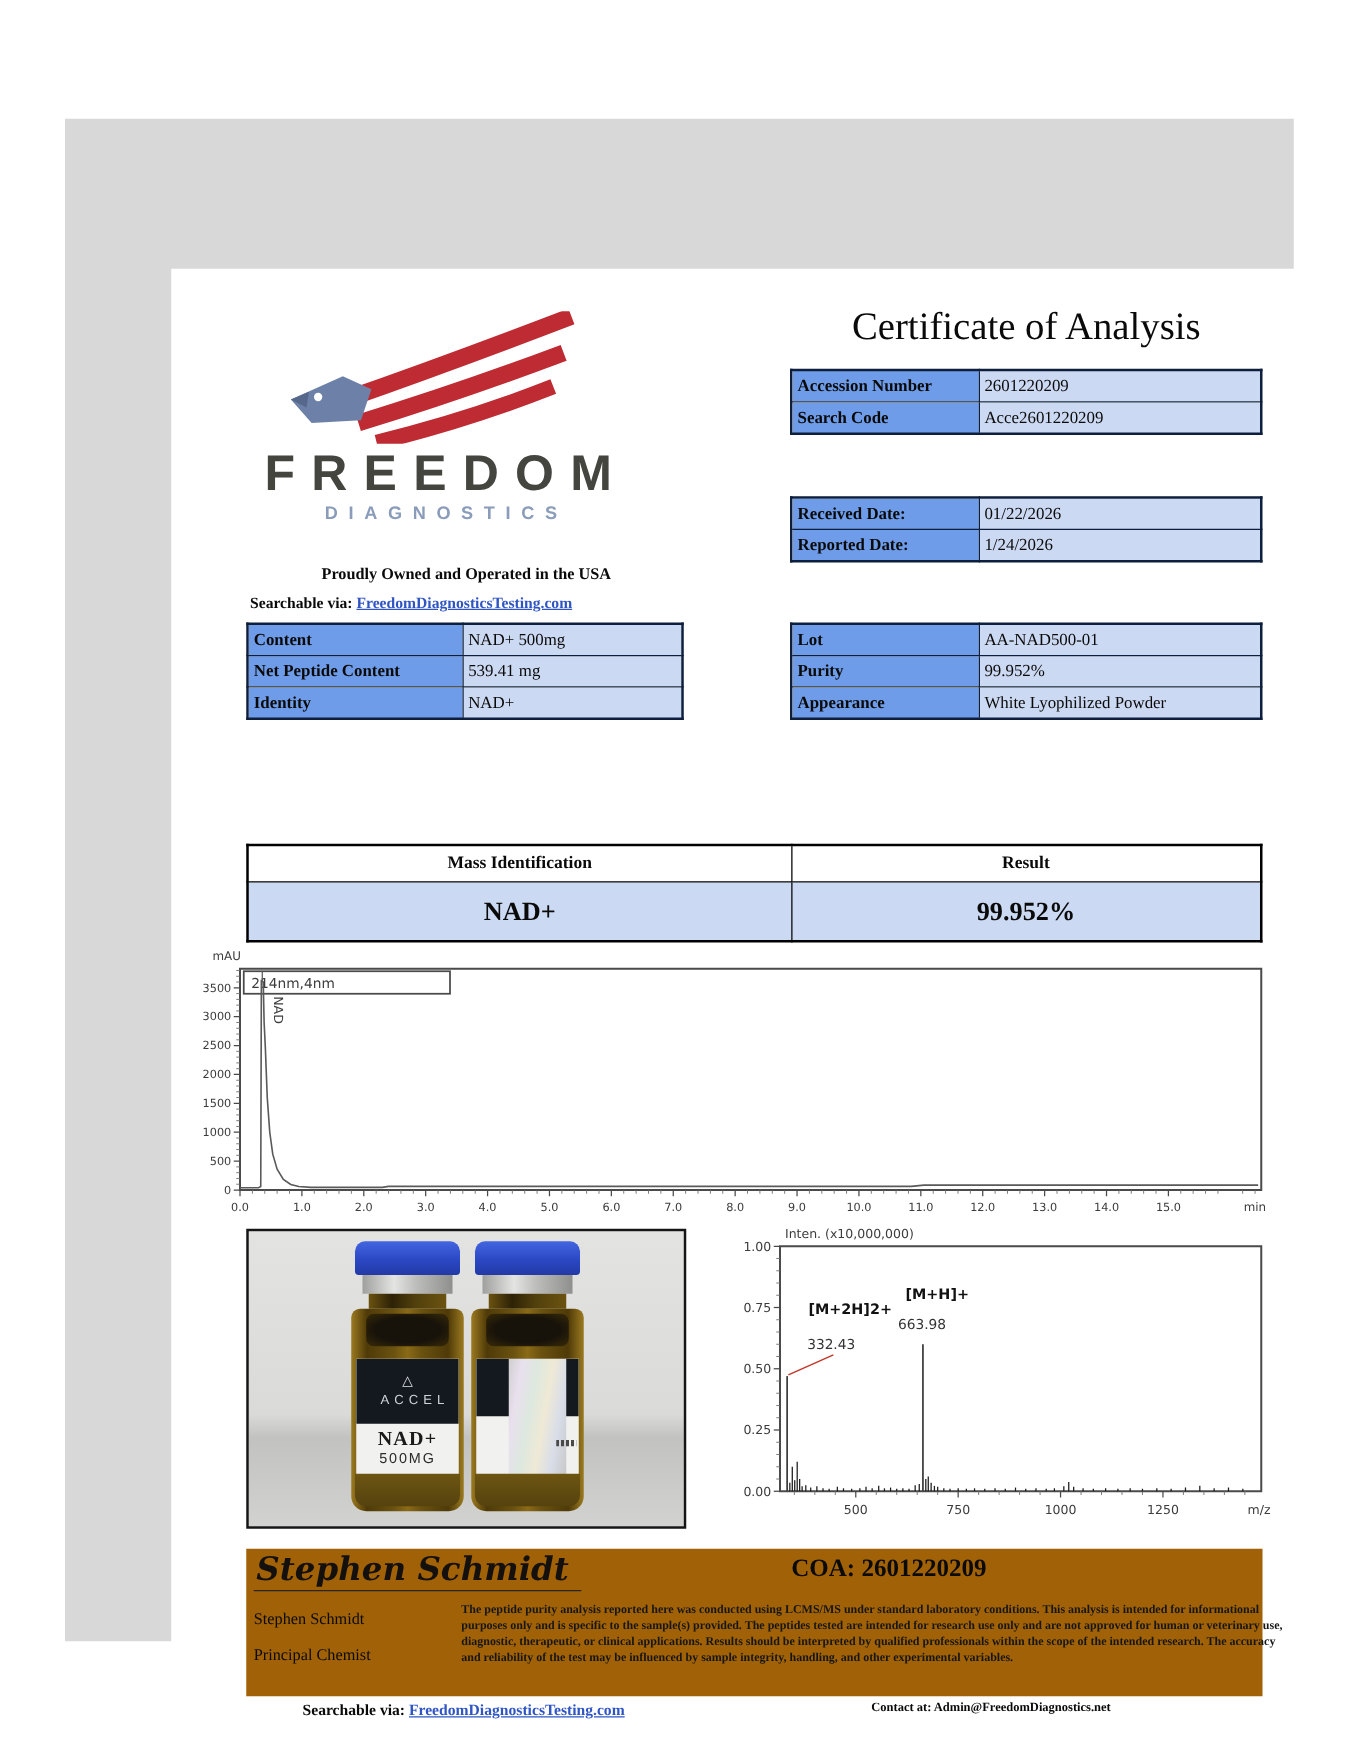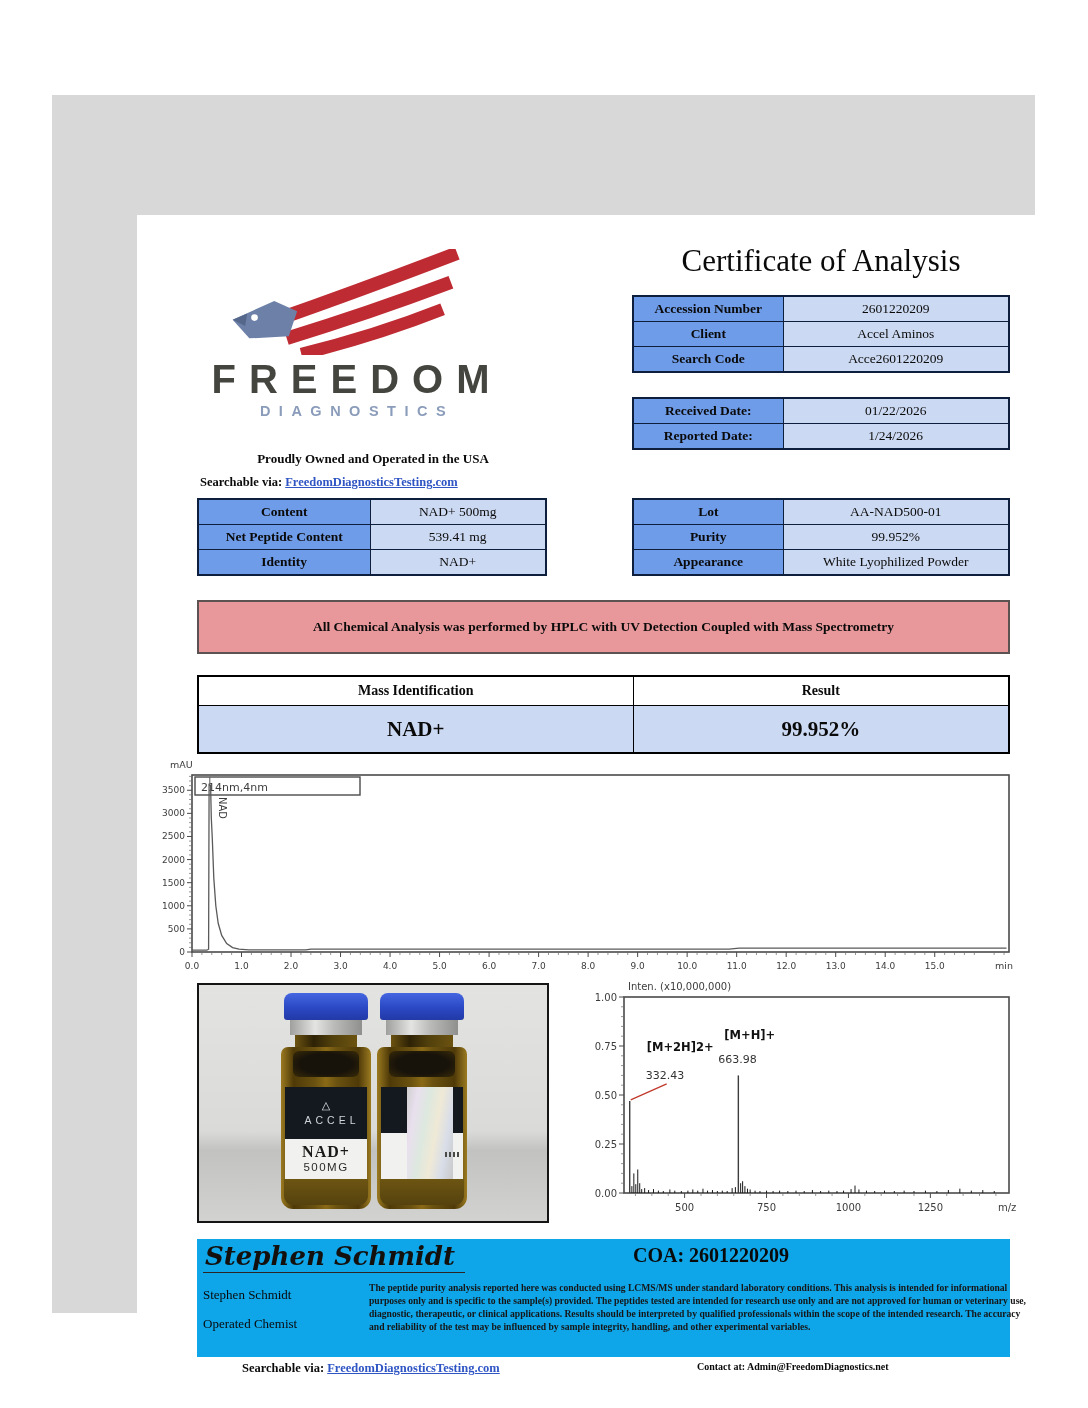--- a/index.html
+++ b/index.html
@@ -14,21 +14,21 @@
   .diag-word{left:25px;top:188px;width:390px;text-align:center;font-family:"Liberation Sans",sans-serif;
     font-weight:700;font-size:14.5px;letter-spacing:8.5px;color:#8a9cba;}
   .tagline{left:46px;top:236px;width:380px;text-align:center;font-weight:bold;font-size:13px;}
   .search-line{left:63px;top:260px;font-weight:bold;font-size:12.5px;}
   a.lnk{color:#2f55c4;text-decoration:underline;cursor:pointer;}
 
   .cert-title{left:495px;top:28px;width:378px;text-align:center;font-weight:normal;font-size:31px;}
 
   
   table.ftable{border-collapse:collapse;font-family:"Liberation Serif",serif;font-size:13.5px;table-layout:fixed;}
-  table.ftable td{border:1.6px solid #0d1f3c;padding:1px 14px;height:22px;overflow:hidden;white-space:nowrap;text-align:center;}
+  table.ftable td{border:1.6px solid #0d1f3c;padding:1px 4px;height:22px;overflow:hidden;white-space:nowrap;}
   table.ftable{border:2px solid #0d1f3c;}
   td.lab{background:#6f9ce8;font-weight:bold;}
   td.val{background:#ccd9f2;}
   .t-acc{left:495px;top:80px;width:378px;}
   .t-date{left:495px;top:182px;width:378px;}
   .t-prod{left:60px;top:283px;width:350px;}
   .t-lot{left:495px;top:283px;width:378px;}
 
   .banner{left:60px;top:385px;width:813px;height:54px;background:#e8989b;border:2px solid #5d5252;
     display:flex;align-items:center;justify-content:center;font-weight:bold;font-size:13.5px;box-sizing:border-box;}
@@ -59,21 +59,21 @@
   .nadline{font-weight:bold;font-size:16px;letter-spacing:1px;text-align:center;margin-top:4px;color:#1a1a1a;}
   .mgline{font-family:"Liberation Sans",sans-serif;font-size:11.5px;letter-spacing:1.5px;text-align:center;color:#2b2b2b;}
   .powder{position:absolute;left:3px;right:3px;bottom:4px;height:26px;border-radius:0 0 9px 9px;
     background:linear-gradient(180deg,#6d5512,#55420e);}
   .holo{position:absolute;left:26px;top:0;bottom:0;width:46px;
     background:linear-gradient(100deg,#cfcfcf 0%,#e9e0ee 18%,#dde8df 38%,#efe9d6 58%,#d8dde8 78%,#c7c7c7 100%);}
   .micro{position:absolute;right:2px;bottom:26px;width:16px;height:5px;
     background:repeating-linear-gradient(90deg,#4a4a48 0 2px,transparent 2px 4px);}
 
   
-  .sigbox{left:60px;top:1024px;width:813px;height:118px;background:#0ea5e9;}
+  .sigbox{left:60px;top:1024px;width:813px;height:118px;background:#a16207;}
   .script{position:absolute;left:6px;top:2px;font-family:"DejaVu Serif",serif;font-style:italic;font-weight:600;
     font-size:26px;color:#14100e;border-bottom:1.6px solid #2a2422;padding:0 10px 1px 2px;}
   .signame{position:absolute;left:6px;top:48px;font-size:13px;}
   .sigtitle{position:absolute;left:6px;top:77px;font-size:13px;}
   .coa{position:absolute;left:436px;top:5px;font-weight:bold;font-size:20px;}
   .disc{position:absolute;left:172px;top:42px;width:668px;font-size:9.6px;line-height:13px;color:#161616;font-weight:bold;}
 
   .footer-left{left:105px;top:1146px;font-weight:bold;font-size:12.5px;}
   .footer-right{left:560px;top:1146px;font-weight:bold;font-size:10px;}
 </style>
@@ -105,24 +105,20 @@
     <colgroup>
           <col style="width:150px">
           <col>
         </colgroup>
     <tbody>
           <tr>
             <td class="lab">Accession Number</td>
             <td class="val">2601220209</td>
           </tr>
     <tr>
-            <td class="lab">Client</td>
-            <td class="val">Accel Aminos</td>
-          </tr>
-    <tr>
             <td class="lab">Search Code</td>
             <td class="val">Acce2601220209</td>
           </tr>
   </tbody>
       </table>
 
   <table class="abs ftable t-date">
     <colgroup>
           <col style="width:150px">
           <col>
@@ -174,23 +170,20 @@
             <td class="lab">Purity</td>
             <td class="val">99.952%</td>
           </tr>
     <tr>
             <td class="lab">Appearance</td>
             <td class="val">White Lyophilized Powder</td>
           </tr>
   </tbody>
       </table>
 
-  <div class="abs banner">
-    <span>All Chemical Analysis was performed by HPLC with UV Detection Coupled with Mass Spectrometry</span>
-  </div>
 
   <table class="abs masstable">
     <colgroup>
           <col style="width:435px">
           <col>
         </colgroup>
     <tbody>
           <tr>
       <td class="mhead">Mass Identification</td>
       <td class="mhead">Result</td>
@@ -515,21 +508,21 @@
         <text x="68.71110638297873" y="103.88000000000001" font-size="11" fill="#333">332.43</text>
         <line x1="53.71110638297873" y1="124.88000000000001" x2="89.71110638297873" y2="108.88000000000001" stroke="#c0392b" stroke-width="1.2"></line>
         <line x1="161.34663829787235" y1="218" x2="161.34663829787235" y2="100.4" stroke="#3d3d3d" stroke-width="1.4"></line>
         <text x="147.34663829787235" y="64.4" font-size="11.5" font-weight="bold" fill="#111">[M+H]+</text>
         <text x="141.34663829787235" y="88.4" font-size="11" fill="#333">663.98</text>
       </svg>
 
   <div class="abs sigbox">
     <div class="script">Stephen Schmidt</div>
     <div class="signame">Stephen Schmidt</div>
-    <div class="sigtitle">Operated Chemist</div>
+    <div class="sigtitle">Principal Chemist</div>
     <div class="coa">COA: 2601220209</div>
     <div class="disc">The peptide purity analysis reported here was conducted using LCMS/MS under standard laboratory conditions. This analysis is intended for informational purposes only and is specific to the sample(s) provided. The peptides tested are intended for research use only and are not approved for human or veterinary use, diagnostic, therapeutic, or clinical applications. Results should be interpreted by qualified professionals within the scope of the intended research. The accuracy and reliability of the test may be influenced by sample integrity, handling, and other experimental variables.</div>
   </div>
 
   <div class="abs footer-left">
     <span>Searchable via:</span>
     <a class="lnk">FreedomDiagnosticsTesting.com</a>
   </div>
   <div class="abs footer-right">Contact at: Admin@FreedomDiagnostics.net</div>
 

